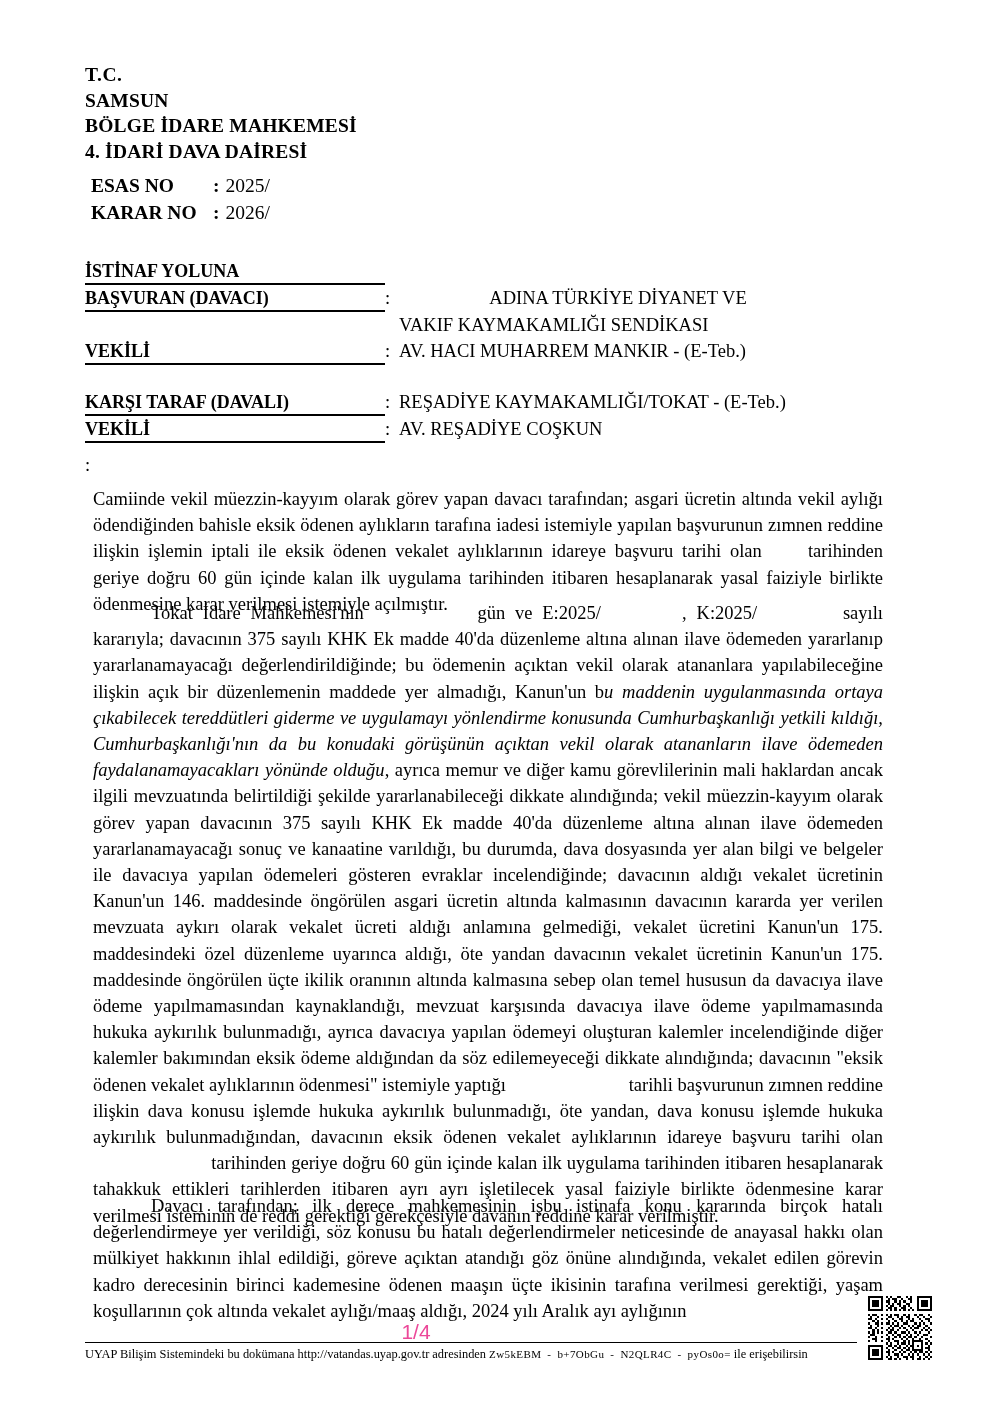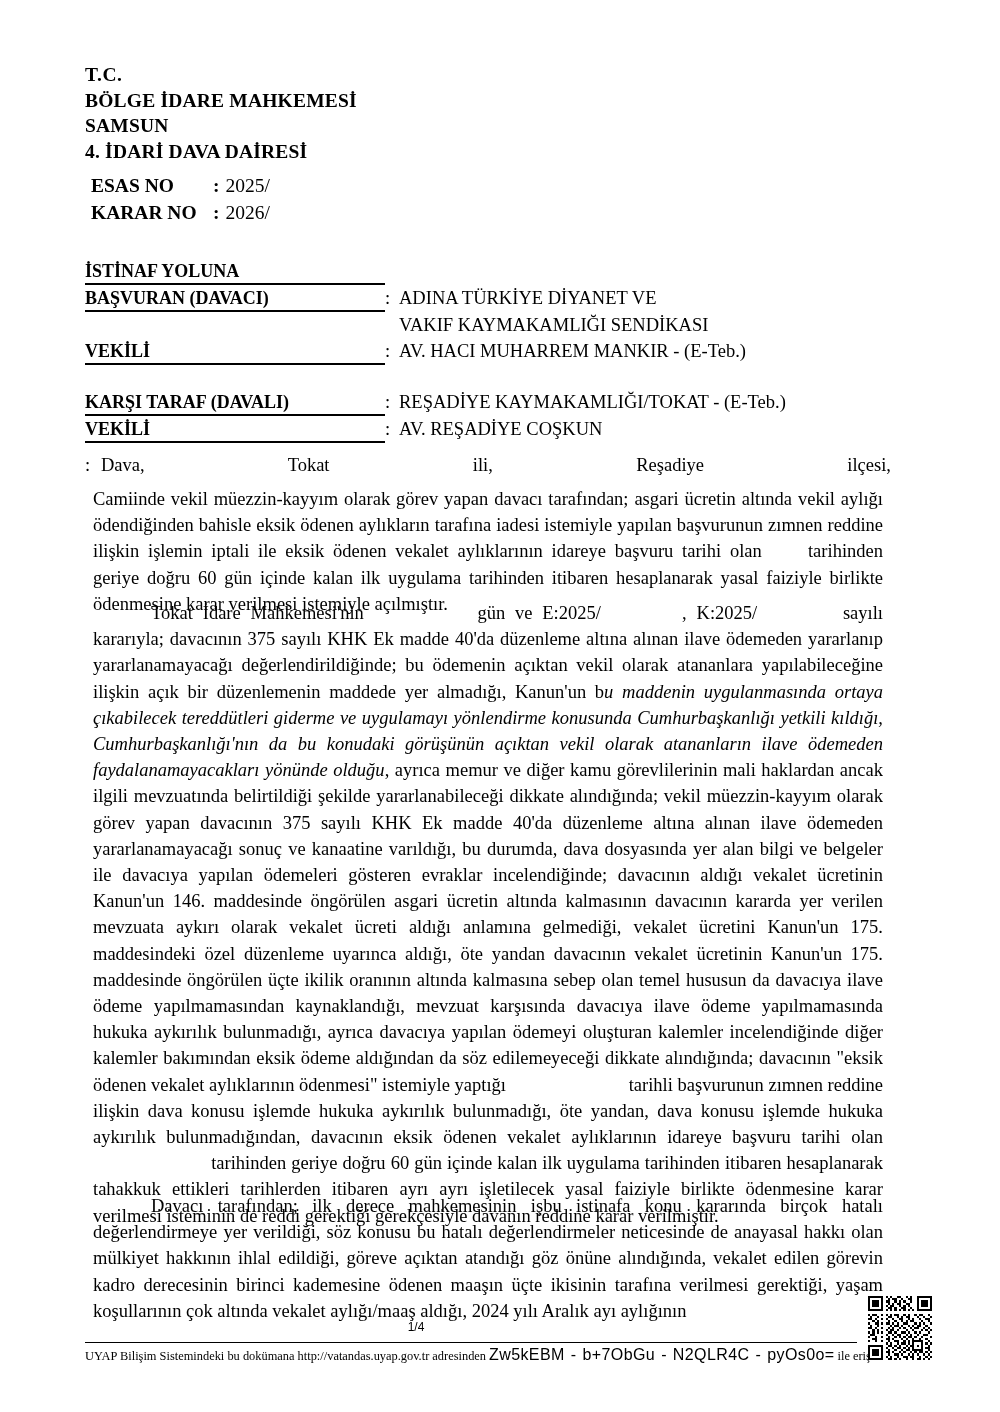--- a/index.html
+++ b/index.html
@@ -91,21 +91,21 @@
     flex: 0 0 14px;
     width: 14px;
     text-align: left;
     font-weight: normal;
   }
   .p-value {
     flex: 1 1 auto;
     font-weight: normal;
     white-space: nowrap;
   }
-  .p-value.indent-right { text-align: left; padding-right: 58px;}
+  .p-value.indent-right { text-align: center; padding-right: 58px;}
   .p-cont {
     padding-left: 314px;
     font-weight: normal;
     white-space: nowrap;
   }
   .p-gap { height: 24px; }
 
   
   .ozet-wrap {
     position: absolute;
@@ -172,44 +172,44 @@
   .para-c { top: 1185px; }
 
   
   .pagenum {
     position: absolute;
     left: 0;
     top: 1320px;
     width: 832px;
     text-align: center;
     font-family: "Liberation Sans", "DejaVu Sans", sans-serif;
-    font-size: 12px;
-    color: #000000;
+    font-size: 21px;
+    color: #ec4899;
   }
   .footer-rule {
     position: absolute;
     left: 85px;
     top: 1342px;
     width: 772px;
     height: 1.4px;
     background: #000;
   }
   .footer-text {
     position: absolute;
     left: 85px;
     top: 1346px;
     width: 780px;
     font-size: 12.4px;
     line-height: 17px;
     white-space: nowrap;
     color: #000;
   }
   .footer-text .code {
-    font-family: Liberation Sans, sans-serif;
-    font-size: 16px;
+    font-family: Liberation Serif, serif;
+    font-size: 11px;
     letter-spacing: 0.4px;
     padding: 0 3px;
     margin-top: 36px;
   }
   .footer-text .tail { font-size: 12.4px; }
 
   .qr {
     position: absolute;
     left: 868px;
     top: 1296px;
@@ -218,22 +218,22 @@
   }
   .qr svg { display: block; }
 </style>
 </head>
 <body>
 
 <div class="page">
 
   <div class="header">
     <div class="court-line t-c">T.C.</div>
+    <div class="court-line">SAMSUN</div>
     <div class="court-line">BÖLGE İDARE MAHKEMESİ</div>
-    <div class="court-line">SAMSUN</div>
     <div class="court-line">4. İDARİ DAVA DAİRESİ</div>
   </div>
 
   <div class="caseno-block">
     <div class="caseno-row">
       <span class="caseno-label">ESAS NO</span>
       <span class="caseno-sep">:</span>
       <span class="caseno-val">2025/</span>
     </div>
     <div class="caseno-row">
@@ -274,21 +274,20 @@
     <div class="p-row">
       <span class="p-label ul">VEKİLİ</span>
       <span class="p-colon">:</span>
       <span class="p-value">AV. REŞADİYE COŞKUN</span>
     </div>
   </div>
 
   <div class="ozet-wrap">
     <div class="ozet-head-line">
       <span class="ozet-colon">:</span>
-      <span class="ozet-first">Dava, Tokat ili, Reşadiye ilçesi,</span>
     </div>
   </div>
 
   <div class="body-text para-a">
     <p><span>Camiinde vekil müezzin-kayyım olarak görev yapan davacı tarafından; asgari ücretin altında vekil aylığı ödendiğinden bahisle eksik ödenen aylıkların tarafına iadesi istemiyle yapılan başvurunun zımnen reddine ilişkin işlemin iptali ile eksik ödenen vekalet aylıklarının idareye başvuru tarihi olan</span><span class="blank">          </span><span>tarihinden geriye doğru 60 gün içinde kalan ilk uygulama tarihinden itibaren hesaplanarak yasal faiziyle birlikte ödenmesine karar verilmesi istemiyle açılmıştır.</span></p>
   </div>
 
   <div class="body-text para-b">
     <p class="indent"><span>Tokat İdare Mahkemesi'nin</span><span class="blank">            </span><span>gün ve E:2025/</span><span class="blank">     </span><span>, K:2025/</span><span class="blank">      </span><span>sayılı kararıyla; davacının 375 sayılı KHK Ek madde 40'da düzenleme altına alınan ilave ödemeden yararlanıp yararlanamayacağı değerlendirildiğinde; bu ödemenin açıktan vekil olarak atananlara yapılabileceğine ilişkin açık bir düzenlemenin maddede yer almadığı, Kanun'un b</span><span class="ital">u maddenin uygulanmasında ortaya çıkabilecek tereddütleri giderme ve uygulamayı yönlendirme konusunda Cumhurbaşkanlığı yetkili kıldığı, Cumhurbaşkanlığı'nın da bu konudaki görüşünün açıktan vekil olarak atananların ilave ödemeden faydalanamayacakları yönünde olduğu</span><span>, ayrıca memur ve diğer kamu görevlilerinin mali haklardan ancak ilgili mevzuatında belirtildiği şekilde yararlanabileceği dikkate alındığında; vekil müezzin-kayyım olarak görev yapan davacının 375 sayılı KHK Ek madde 40'da düzenleme altına alınan ilave ödemeden yararlanamayacağı sonuç ve kanaatine varıldığı, bu durumda, dava dosyasında yer alan bilgi ve belgeler ile davacıya yapılan ödemeleri gösteren evraklar incelendiğinde; davacının aldığı vekalet ücretinin Kanun'un 146. maddesinde öngörülen asgari ücretin altında kalmasının davacının kararda yer verilen mevzuata aykırı olarak vekalet ücreti aldığı anlamına gelmediği, vekalet ücretini Kanun'un 175. maddesindeki özel düzenleme uyarınca aldığı, öte yandan davacının vekalet ücretinin Kanun'un 175. maddesinde öngörülen üçte ikilik oranının altında kalmasına sebep olan temel hususun da davacıya ilave ödeme yapılmamasından kaynaklandığı, mevzuat karşısında davacıya ilave ödeme yapılmamasında hukuka aykırılık bulunmadığı, ayrıca davacıya yapılan ödemeyi oluşturan kalemler incelendiğinde diğer kalemler bakımından eksik ödeme aldığından da söz edilemeyeceği dikkate alındığında; davacının "eksik ödenen vekalet aylıklarının ödenmesi" istemiyle yaptığı</span><span class="blank">              </span><span>tarihli başvurunun zımnen reddine ilişkin dava konusu işlemde hukuka aykırılık bulunmadığı, öte yandan, dava konusu işlemde hukuka aykırılık bulunmadığından, davacının eksik ödenen vekalet aylıklarının idareye başvuru tarihi olan</span><span class="blank">             </span><span>tarihinden geriye doğru 60 gün içinde kalan ilk uygulama tarihinden itibaren hesaplanarak tahakkuk ettikleri tarihlerden itibaren ayrı ayrı işletilecek yasal faiziyle birlikte ödenmesine karar verilmesi isteminin de reddi gerektiği gerekçesiyle davanın reddine karar verilmiştir.</span></p>
   </div>

